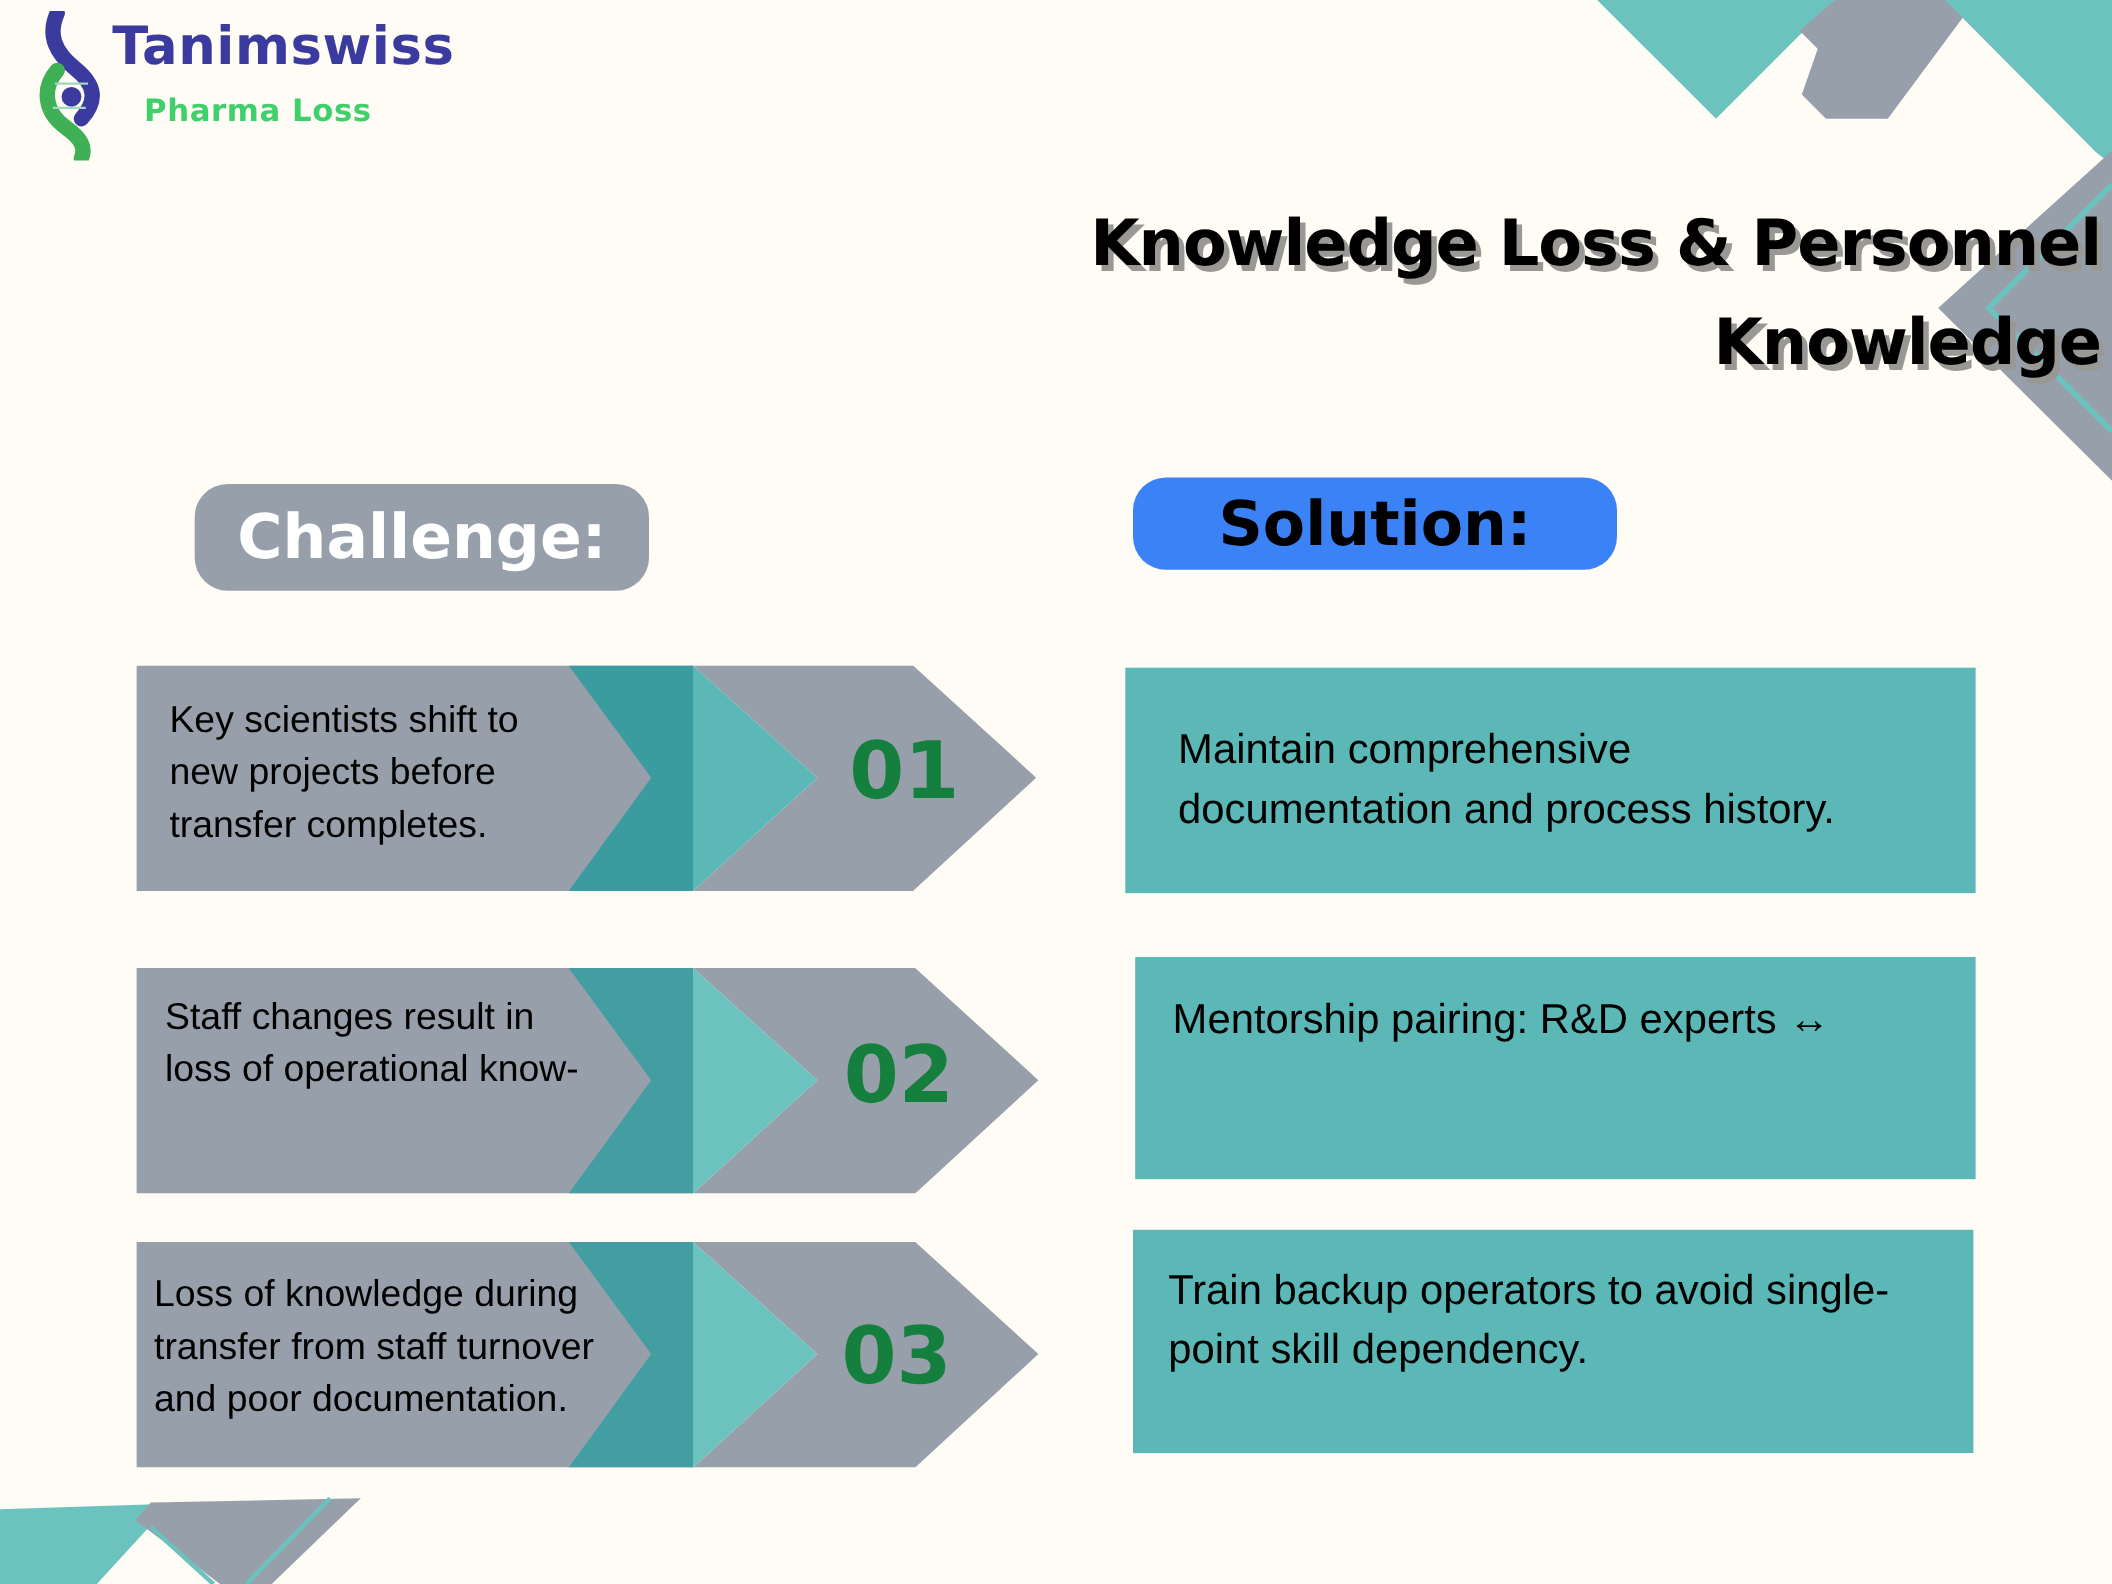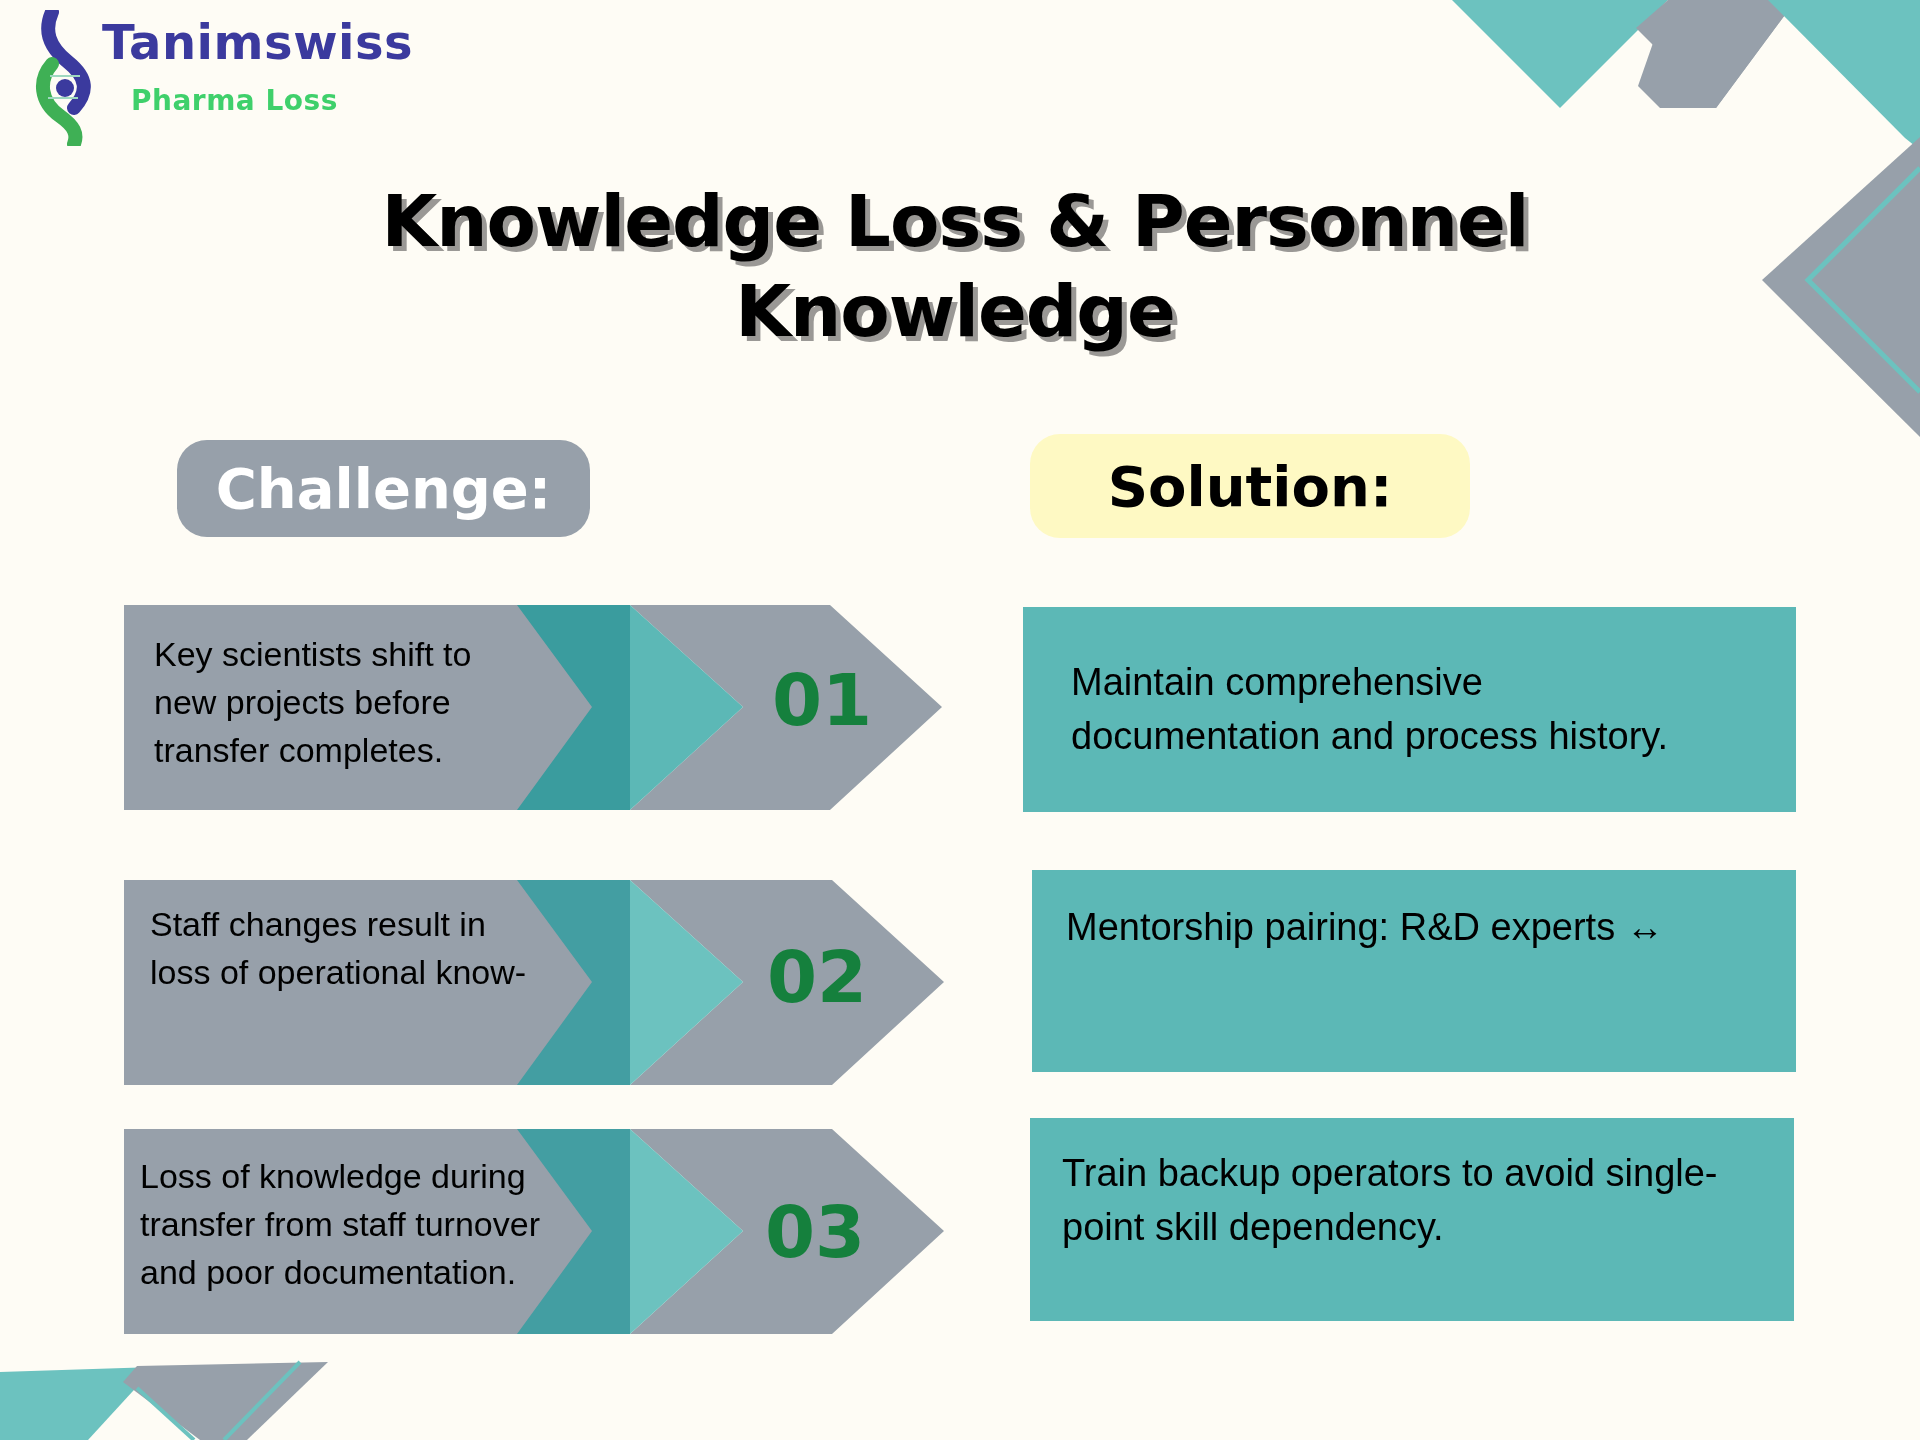--- a/index.html
+++ b/index.html
@@ -4,27 +4,27 @@
 <style>
   html, body { margin:0; padding:0; }
   body { width:1920px; height:1440px; background:#fefcf5; position:relative; overflow:hidden;
          font-family:"Liberation Sans", sans-serif; }
   .abs { position:absolute; }
   svg.bg { position:absolute; left:0; top:0; }
   .logo-title { left:102px; top:14px; font-size:48px; font-weight:bold; color:#3b3a9e; letter-spacing:0.5px;
                 font-family:"DejaVu Sans", sans-serif; }
   .logo-sub { left:131px; top:84px; font-size:28px; font-weight:bold; color:#3fd06b; letter-spacing:0.5px;
               font-family:"DejaVu Sans", sans-serif; }
-  .title { left:0; top:176px; width:1910px; text-align:center; font-size:72px; line-height:90px; font-weight:900;
+  .title { left:0; top:176px; width:1910px; text-align:right; font-size:58px; line-height:90px; font-weight:900;
            color:#000; font-family:"DejaVu Sans", sans-serif; letter-spacing:-1px;
            text-shadow:5px 5px 0 #9a9895; }
   .hdr { display:flex; align-items:center; justify-content:center; font-size:56px; font-weight:bold;
          font-family:"DejaVu Sans", sans-serif;border-radius:30px; }
   .hdr-challenge { left:177px; top:440px; width:413px; height:97px; background:#97a0aa; color:#fff; }
-  .hdr-solution { left:1030px; top:434px; width:440px; height:104px; background:#fef9c3; color:#000; }
+  .hdr-solution { left:1030px; top:434px; width:440px; height:84px; background:#3b82f6; color:#000; }
   .chal-text { font-size:34px; line-height:48px; color:#000; font-family:"Liberation Sans", sans-serif; }
   .num { font-size:72px; font-weight:bold; color:#15803d; font-family:"DejaVu Sans", sans-serif; }
   .sol { background:#5cb8b6; }
   .sol-text { position:absolute; font-size:38px; line-height:54px; color:#000; font-family:"Liberation Sans", sans-serif; }
 </style>
 </head>
 <body>
 
 <svg class="bg" width="1920" height="1440">
 

